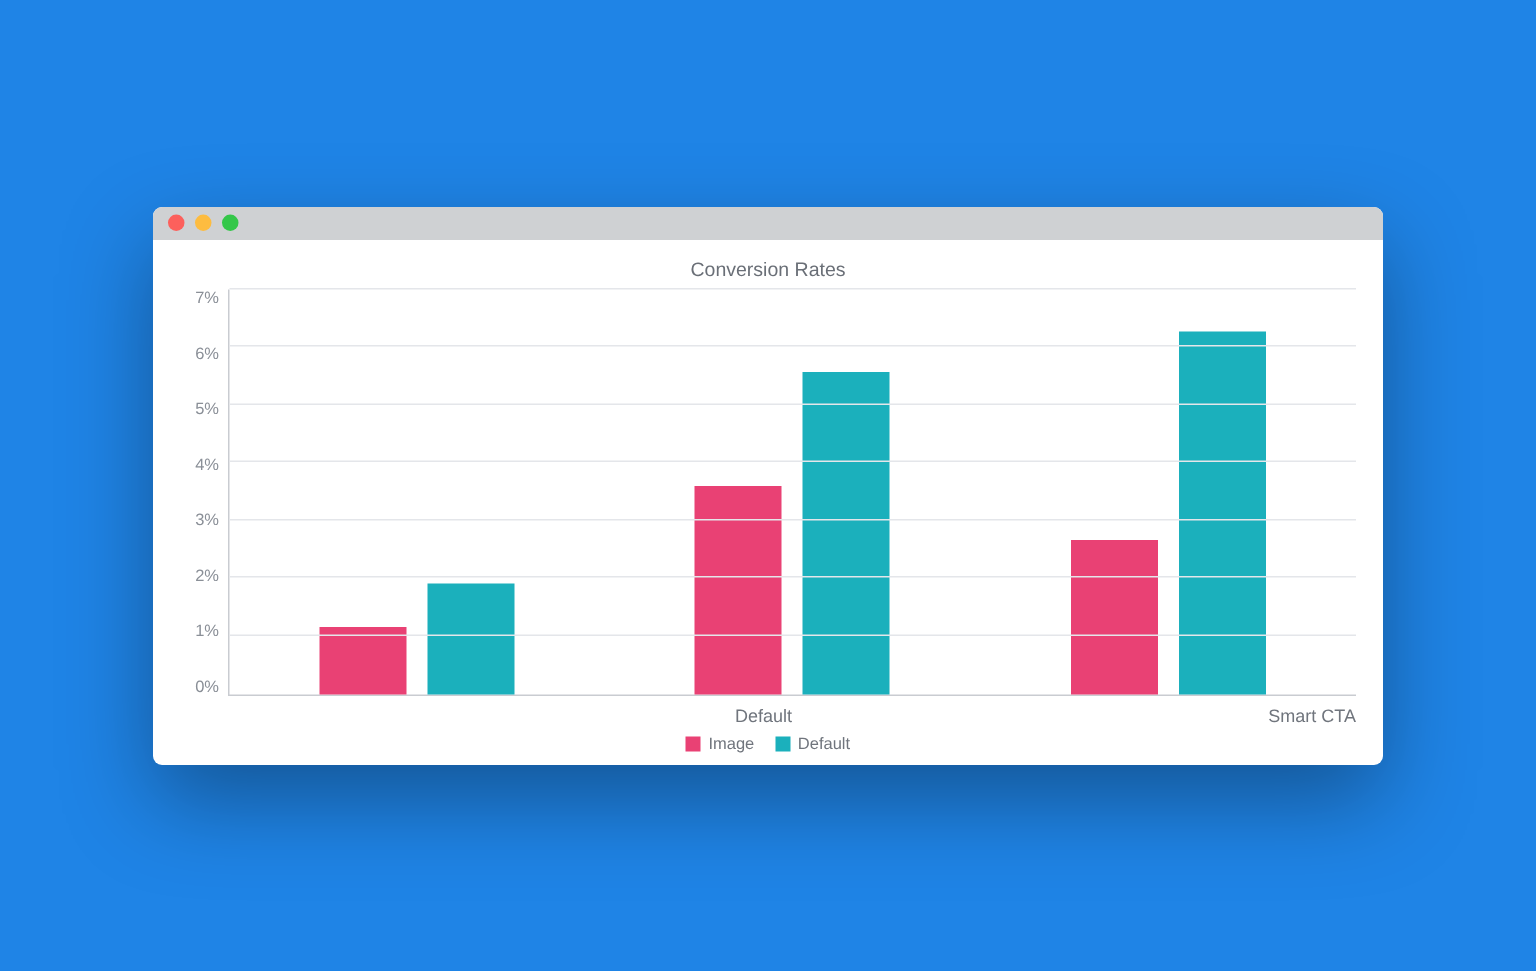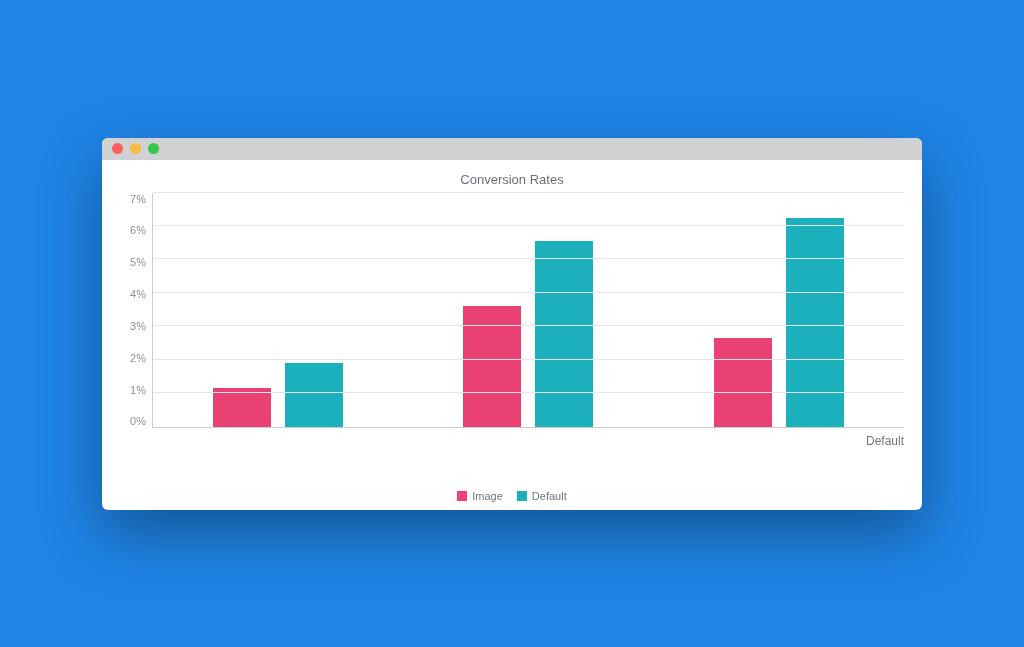--- a/index.html
+++ b/index.html
@@ -103,21 +103,21 @@
   .x-axis .xlabel { flex: 1; text-align: right; }
 
   .legend {
     margin-top: 6px;
     display: flex;
     justify-content: center;
     gap: 14px;
     font-size: 11px;
     color: #70757d;
   }
-  .legend .item { display: inline-flex; align-items: center; gap: 5px; margin-top: 36px; }
+  .legend .item { display: inline-flex; align-items: center; gap: 5px; }
   .swatch { width: 10px; height: 10px; }
   .swatch.image  { background: #e94174; }
   .swatch.button { background: #1bb0bc; }
 </style>
 </head>
 <body>
 
 <div class="window">
   <div class="titlebar">
     <span class="dot red"></span>
@@ -160,20 +160,21 @@
           <div class="gridline" style="bottom: 42.8571%;"></div>
           <div class="gridline" style="bottom: 57.1429%;"></div>
           <div class="gridline" style="bottom: 71.4286%;"></div>
           <div class="gridline" style="bottom: 85.7143%;"></div>
           <div class="gridline" style="bottom: 100%;"></div>
         </div>
     </div>
 
     <div class="x-axis">
       <span class="xlabel">Default</span>
+      <span class="xlabel">Smart CTA</span>
     </div>
 
     <div class="legend">
       <span class="item">
         <span class="swatch image"></span>
         <span>Image</span>
       </span>
       <span class="item">
         <span class="swatch button"></span>
         <span>Default</span>

